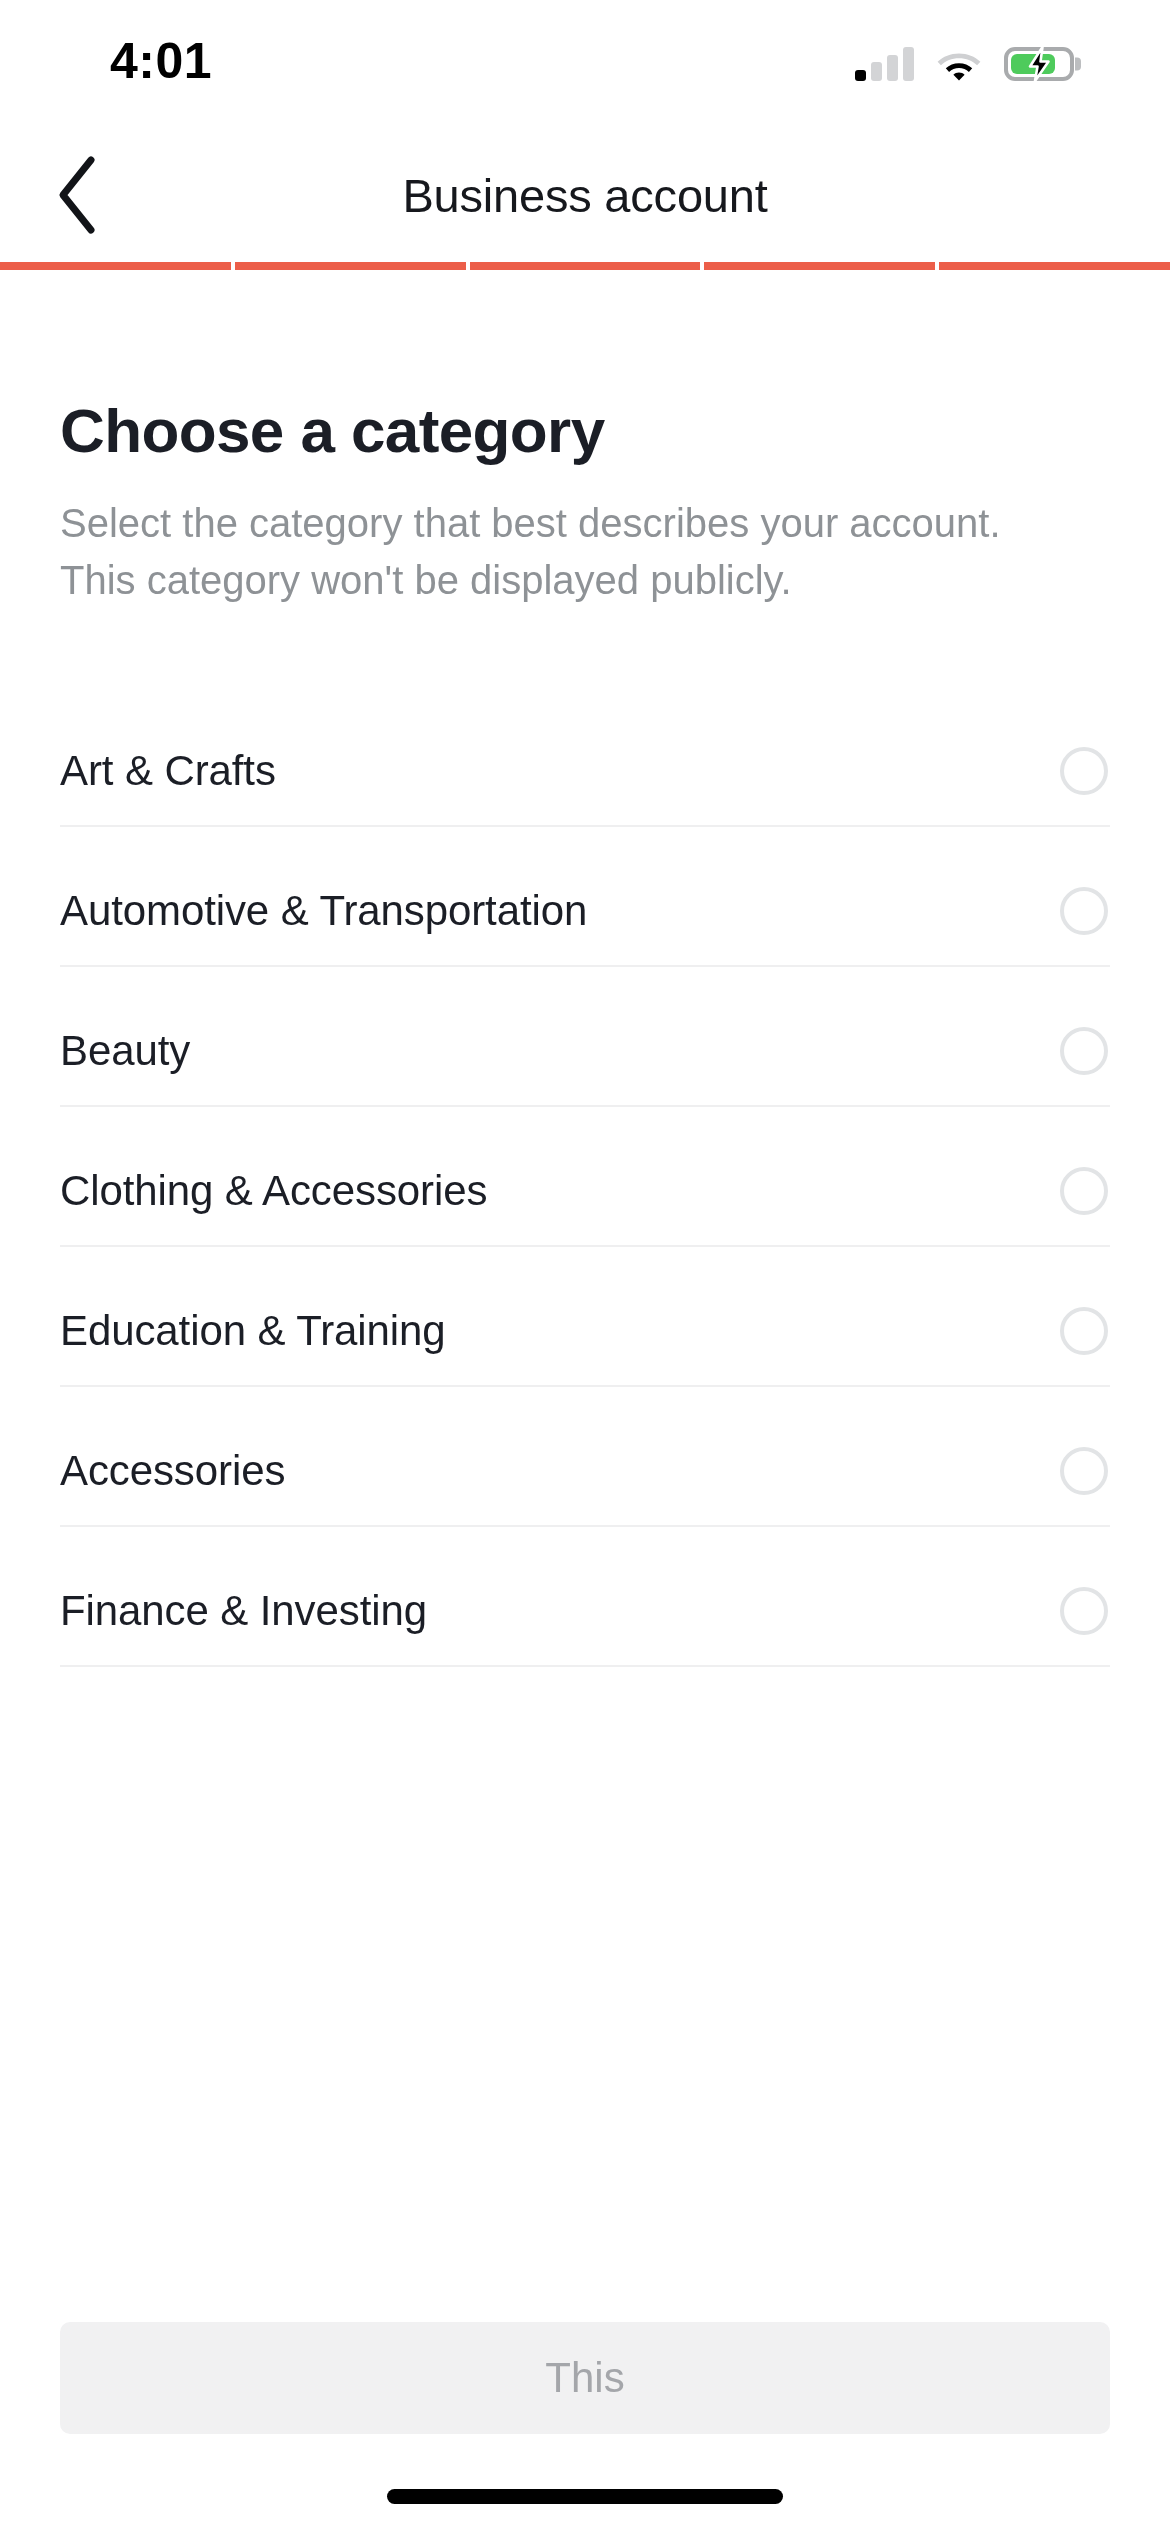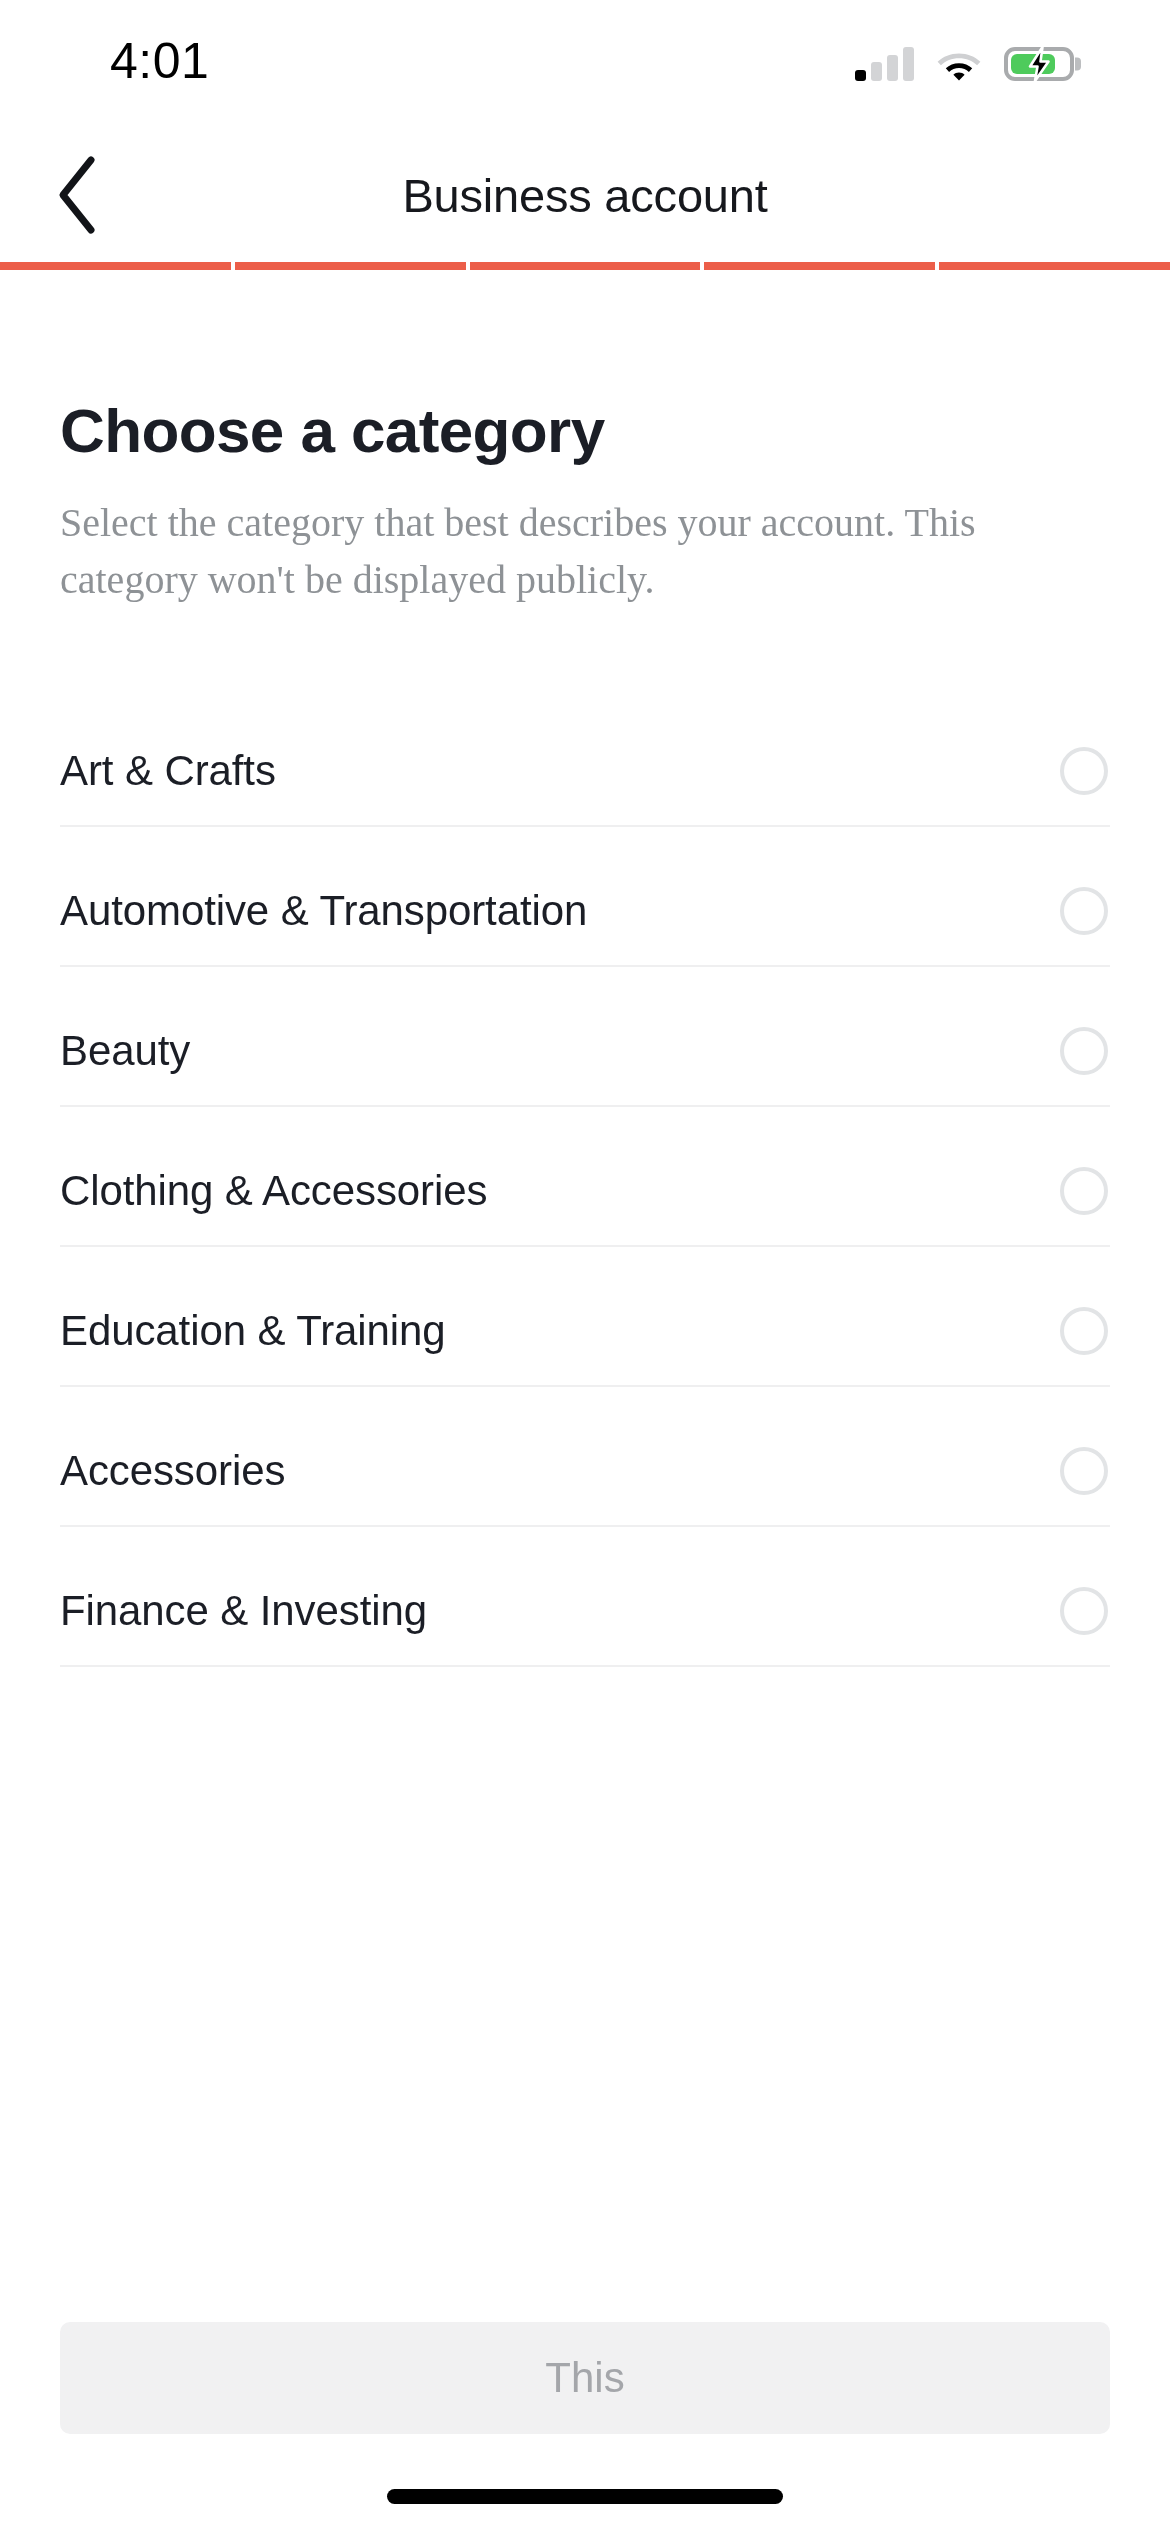--- a/index.html
+++ b/index.html
@@ -22,21 +22,21 @@
     height:128px;
     flex:0 0 128px;
     display:flex;
     align-items:center;
     justify-content:space-between;
     padding:0 96px 0 110px;
     position:relative;
   }
   .status-time {
     font-size:50px;
-    font-weight:400;
+    font-weight:700;
     color:#000000;
     letter-spacing:0.5px;
     line-height:1;
     padding-bottom:6px;
   }
   .status-right {
     display:flex;
     align-items:center;
     gap:22px;
   }
@@ -131,21 +131,20 @@
     letter-spacing:-0.6px;
     line-height:1.12;
   }
   .subtitle {
     margin-top:30px;
     font-size:40px;
     font-weight:400;
     color:#8E9296;
     line-height:1.42;
     max-width:975px;
-    font-family:Liberation Serif, serif;
   }
 
   .list {
     margin-top:106px;
     display:flex;
     flex-direction:column;
     gap:28px;
   }
   .row {
     position:relative;

